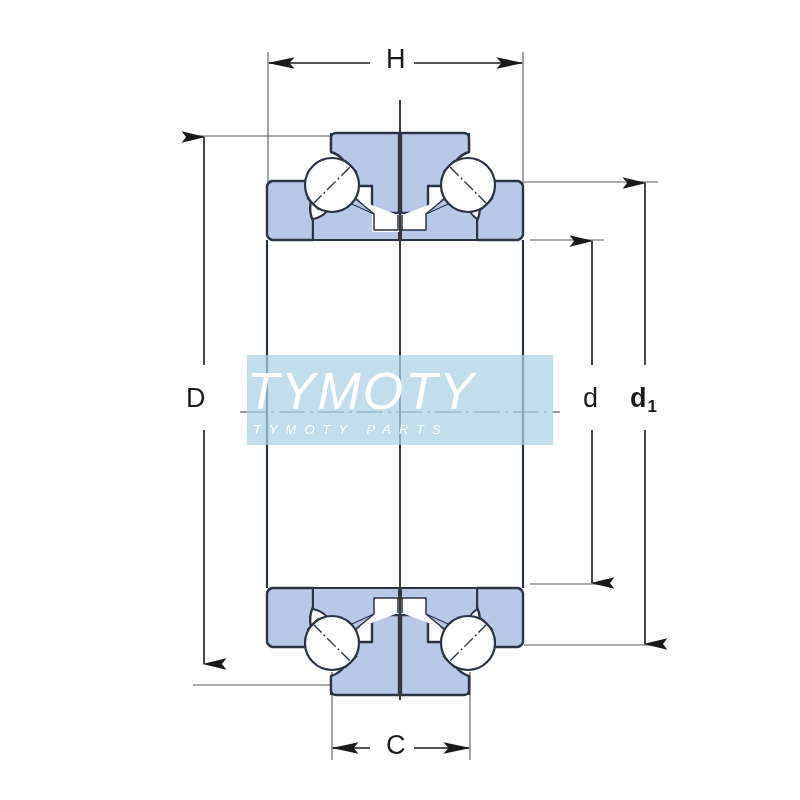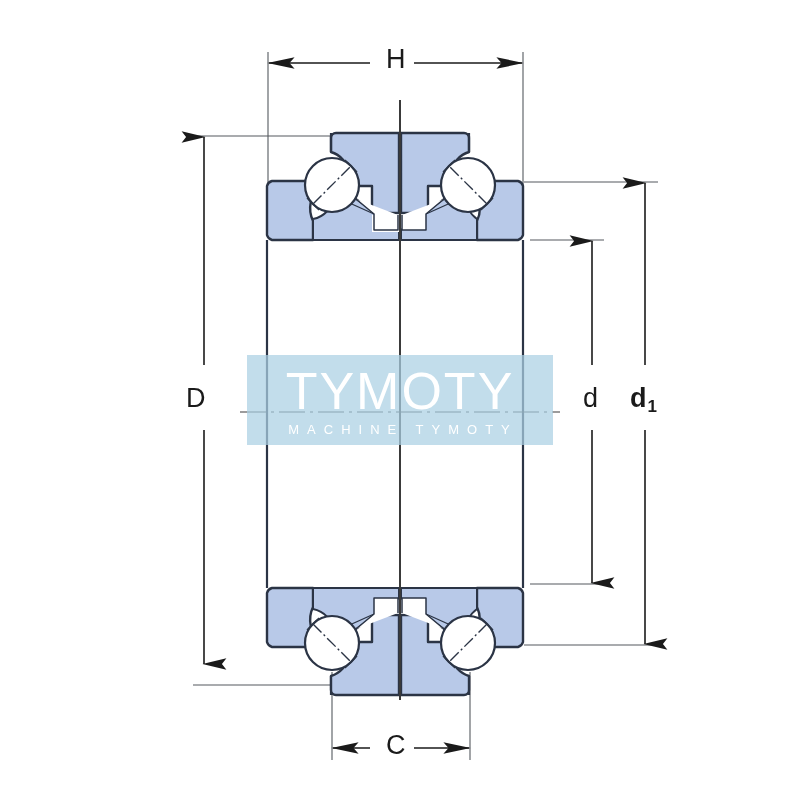--- a/index.html
+++ b/index.html
@@ -42,24 +42,25 @@
   }
   #watermark {
     position: absolute;
     left: 247px;
     top: 355px;
     width: 306px;
     height: 90px;
     background: rgba(171, 208, 227, 0.72);
     display: flex;
     flex-direction: column;
-    align-items: center;
+    align-items: flex-start;
     justify-content: center;
     pointer-events: none;
     user-select: none;
+    font-style: italic;
   }
   #wm-main {
     font-family: "Liberation Sans", sans-serif;
     font-size: 52px;
     font-weight: 400;
     letter-spacing: 2px;
     color: #ffffff;
     line-height: 1;
     margin-bottom: 6px;
   }
@@ -245,16 +246,16 @@
   <div class="dim-label" style="left:386px; top:732px;">C</div>
 
   <div class="dim-label" style="left:186px; top:385px;">D</div>
 
   <div class="dim-label" style="left:583px; top:385px;">d</div>
 
   <div class="dim-label" style="left:630px; top:385px;font-weight:bold;"><span>d</span><sub>1</sub></div>
 
   <div id="watermark">
     <div id="wm-main">TYMOTY</div>
-    <div id="wm-sub">MACHINE TYMOTY</div>
+    <div id="wm-sub">TYMOTY PARTS</div>
   </div>
 
 </div>
 
 </body></html>

